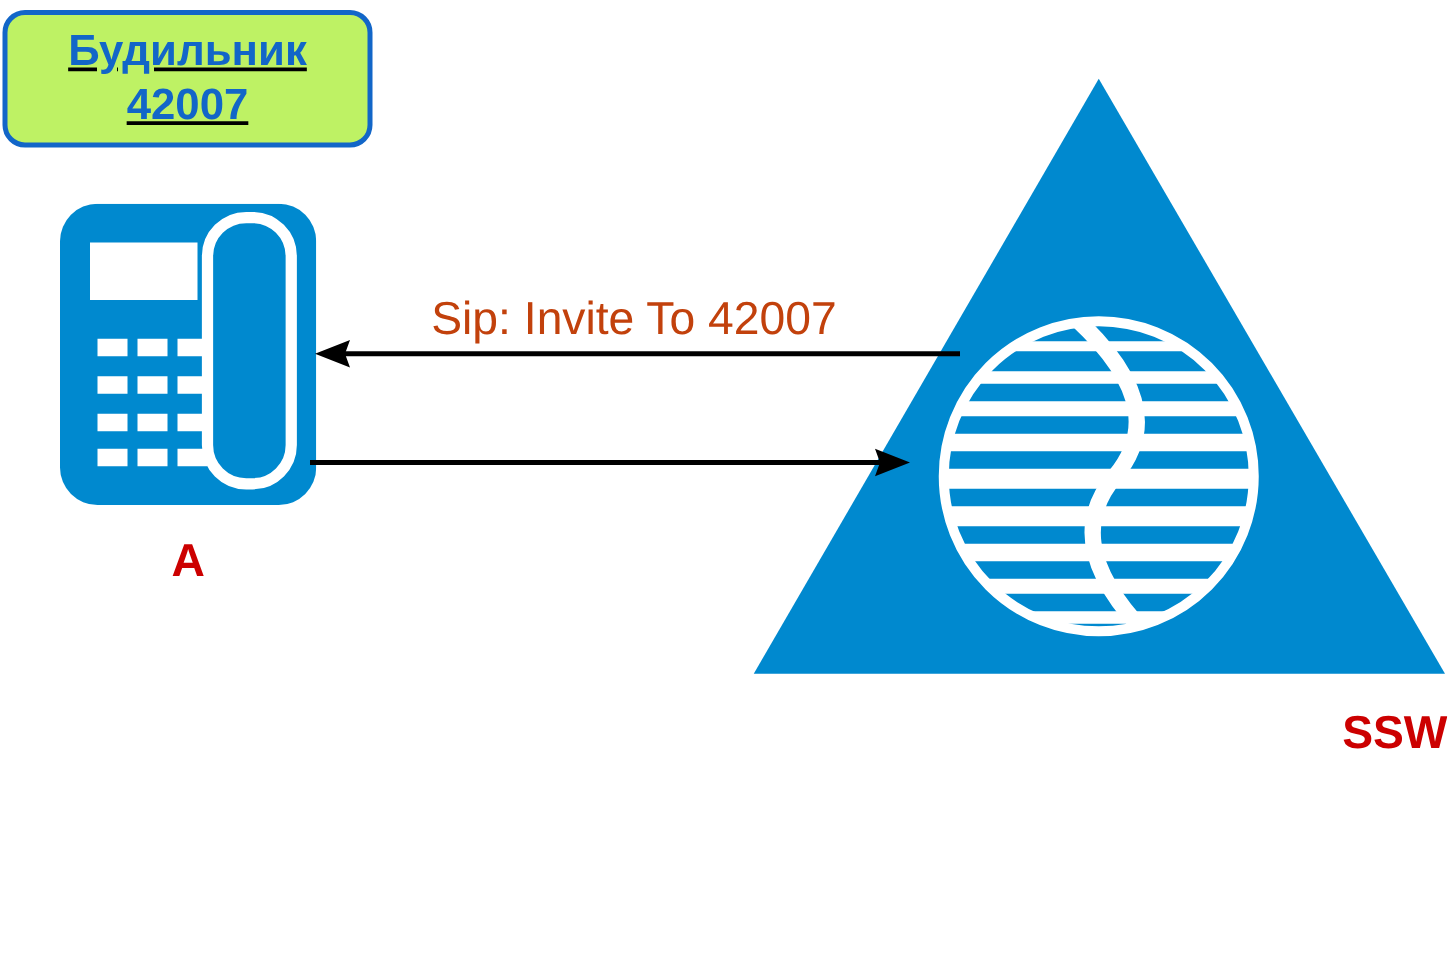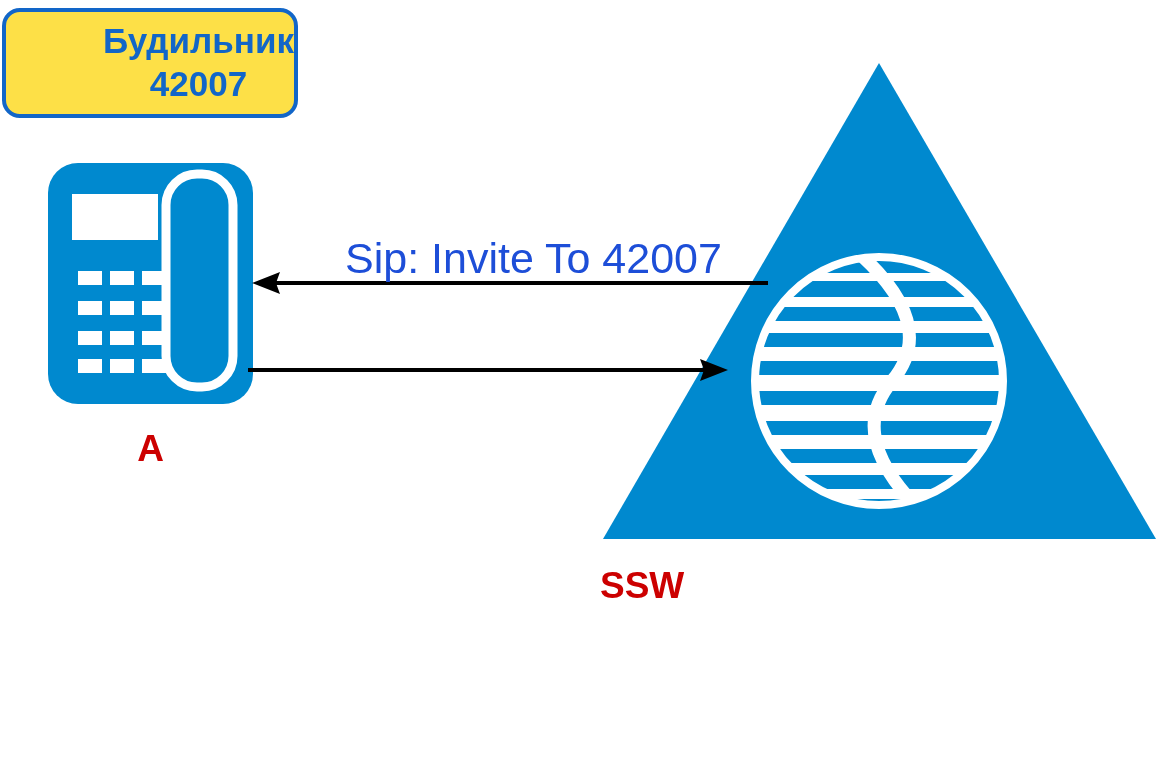--- a/index.html
+++ b/index.html
@@ -17,25 +17,26 @@
     background: #ffffff;
     overflow: hidden;
   }
 
   
   .note-box {
     position: absolute;
     box-sizing: border-box;
     border: 4px solid #1266C8;
     border-radius: 18px;
-    background: #fde047;
+    background: #bef264;
     display: flex;
     align-items: center;
-    justify-content: flex-end;
+    justify-content: center;
     text-align: center;
+    text-decoration: underline;
   }
   .note-text {
     color: #1266C8;
     font-weight: bold;
     line-height: 1.22;
     white-space: pre-line;
   }
 
   #alarm-note {
     left: 2px;
@@ -87,40 +88,40 @@
     width: 558px;
     height: 482px;
   }
   #ssw-node svg { display: block; }
 
   #ssw-label {
     position: absolute;
     left: 600px;
     top: 565px;
     width: 558px;
-    text-align: left;
+    text-align: right;
     color: #CC0000;
     font-size: 37px;
     font-weight: bold;
   }
 
   
   #arrows {
     position: absolute;
     left: 0;
     top: 0;
     width: 1158px;
     height: 764px;
     pointer-events: none;
   }
 
   .msg-label {
     position: absolute;
-    color: #1d4ed8;
-    font-size: 43px;
+    color: #c2410c;
+    font-size: 37px;
     font-weight: normal;
     white-space: nowrap;
   }
   #msg-label-0 {
     left: 345px;
     top: 234px;
   }
   #msg-label-1 {
     left: 393px;
     top: 322px;

